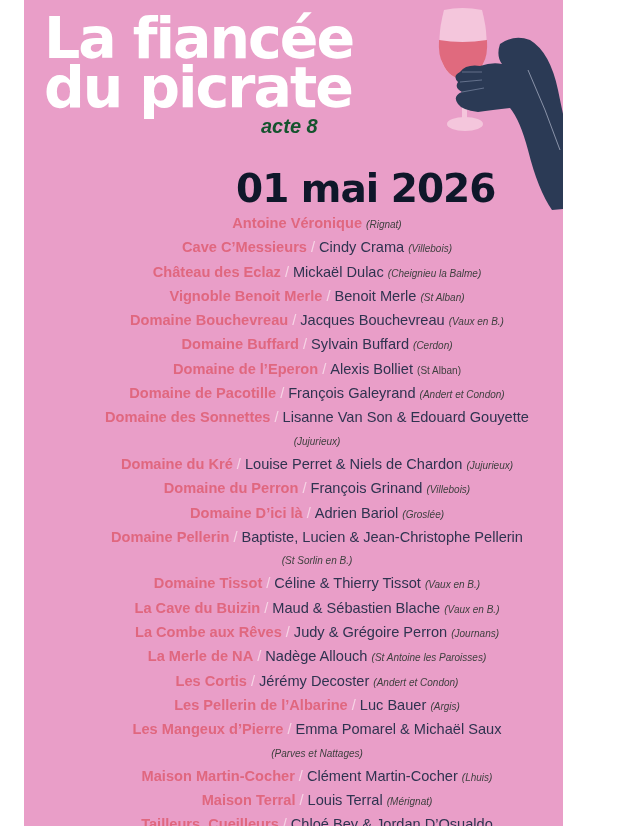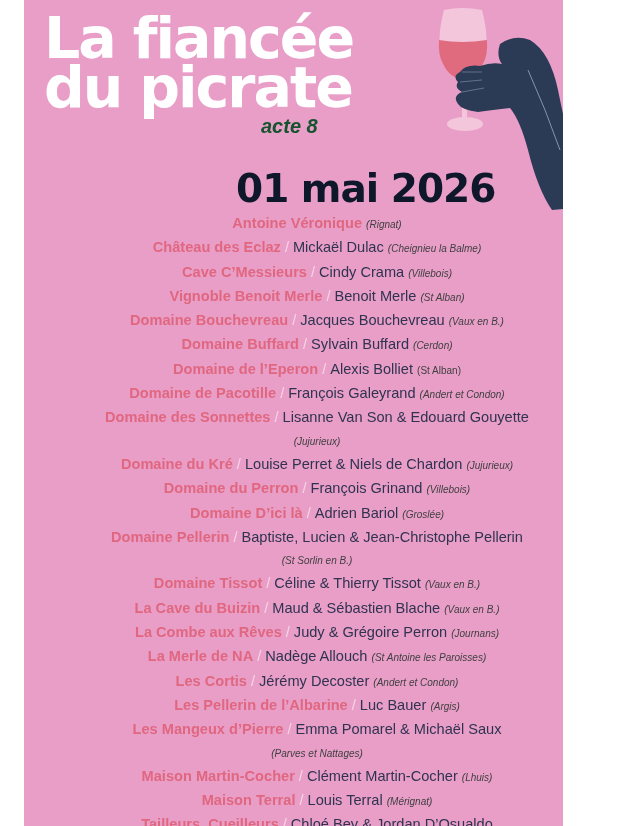--- a/index.html
+++ b/index.html
@@ -43,26 +43,26 @@
     <path d="M40 92 L62 88 M38 82 L60 80 M40 72 L60 72" stroke="#8a95b0" stroke-width="0.6" fill="none"></path>
     <path d="M106 70 Q124 110 138 150" stroke="#c9cfe0" stroke-width="0.6" fill="none"></path>
   </svg>
 
   <div class="list">
     <div class="row">
       <span class="domain">Antoine Véronique</span>
       <span class="place">(Rignat)</span>
     </div>
     <div class="row">
+      <span class="domain">Cave C’Messieurs</span><span class="sep">/</span><span class="owner">Cindy Crama</span>
+      <span class="place">(Villebois)</span>
+    </div>
+    <div class="row">
       <span class="domain">Château des Eclaz</span><span class="sep">/</span><span class="owner">Mickaël Dulac</span>
       <span class="place">(Cheignieu la Balme)</span>
-    </div>
-    <div class="row">
-      <span class="domain">Cave C’Messieurs</span><span class="sep">/</span><span class="owner">Cindy Crama</span>
-      <span class="place">(Villebois)</span>
     </div>
     <div class="row">
       <span class="domain">Vignoble Benoit Merle</span><span class="sep">/</span><span class="owner">Benoit Merle</span>
       <span class="place">(St Alban)</span>
     </div>
     <div class="row">
       <span class="domain">Domaine Bouchevreau</span><span class="sep">/</span><span class="owner">Jacques Bouchevreau</span>
       <span class="place">(Vaux en B.)</span>
     </div>
     <div class="row">

